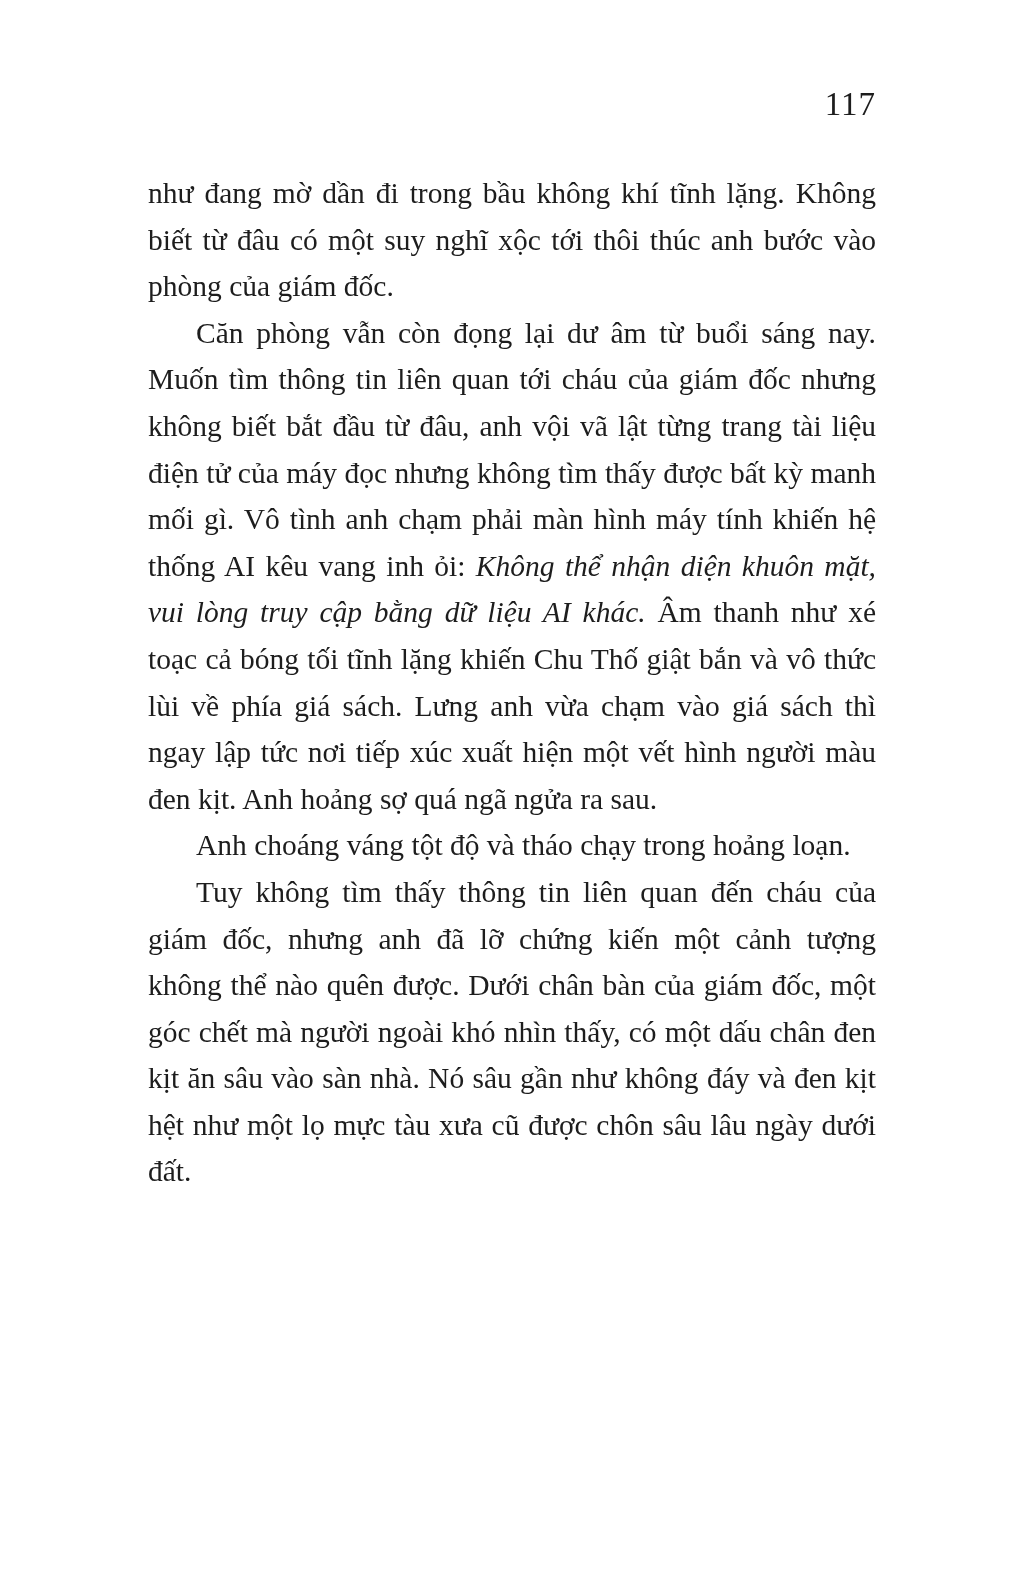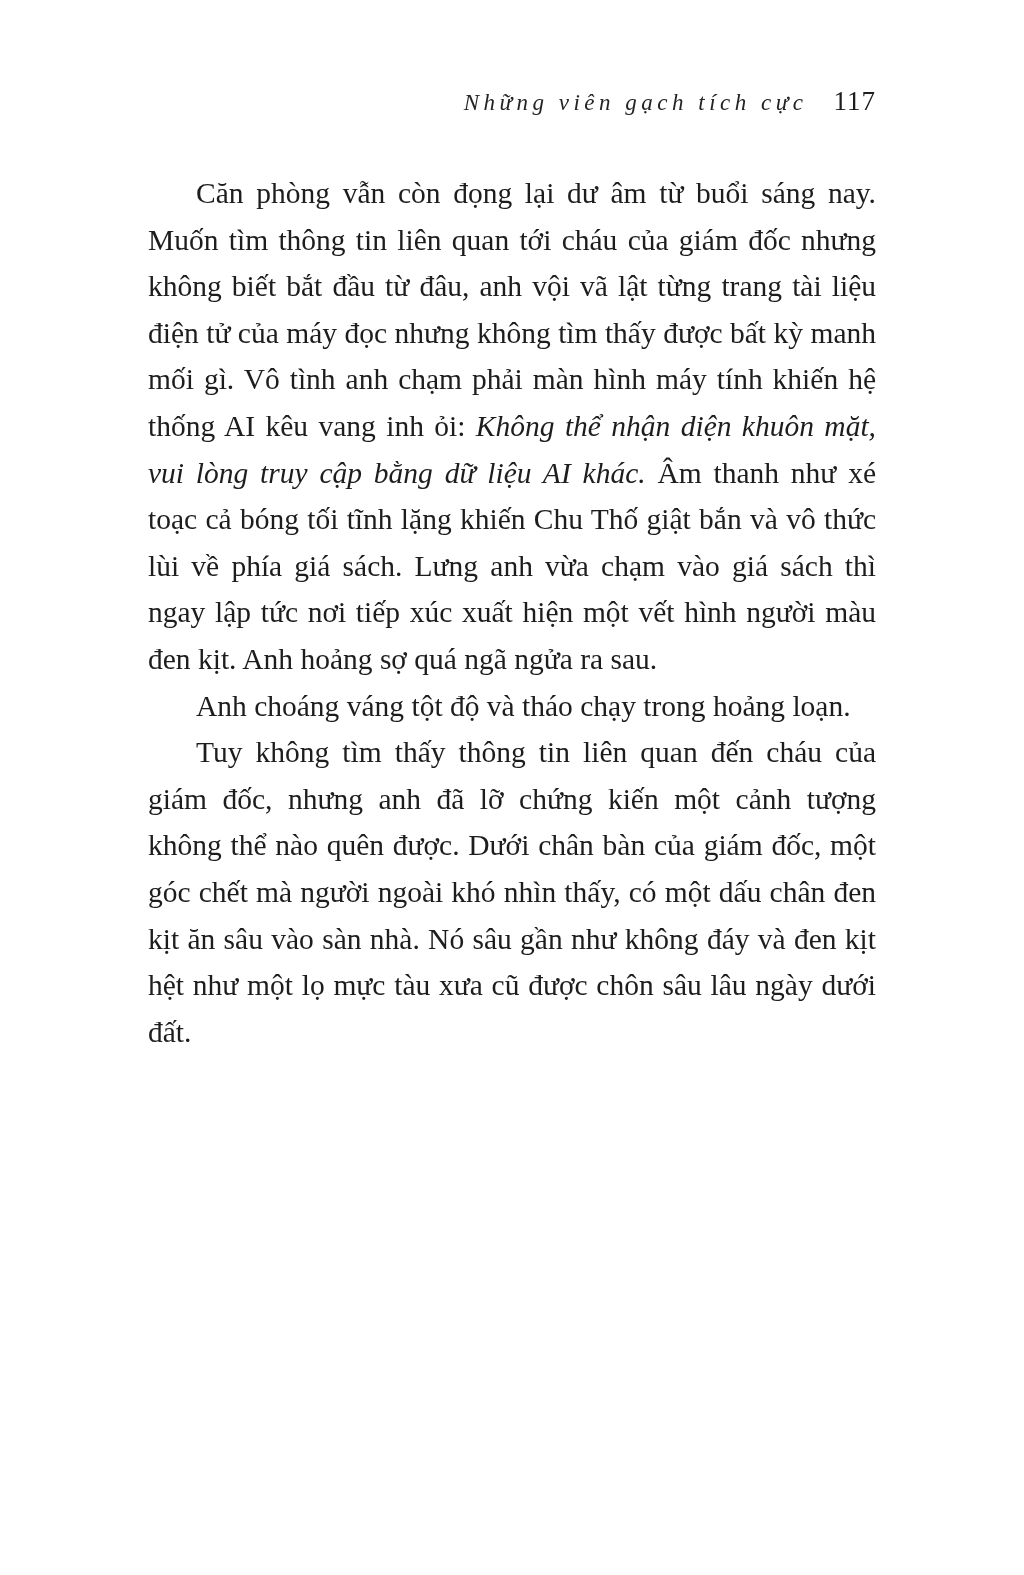--- a/index.html
+++ b/index.html
@@ -29,21 +29,21 @@
     white-space: nowrap;
   }
   .running-title {
     font-style: italic;
     font-size: 23px;
     letter-spacing: 4.5px;
     color: #242424;
   }
   .page-number {
     font-style: normal;
-    font-size: 27px;
+    font-size: 33px;
     letter-spacing: 1px;
     color: #1d1d1d;
   }
   
   .text-block {
     position: absolute;
     top: 170px;
     left: 148px;
     width: 728px;
     font-size: 29.5px;
@@ -62,26 +62,28 @@
   .seg-italic {
     font-style: italic;
   }
 </style>
 </head>
 <body>
 
 <div class="page">
 
   <div class="running-head">
-    <span class="running-title">Những viên gạch tích cực</span>
     <span class="page-number">117</span>
   </div>
 
   <div class="text-block">
 
+    <p class="no-indent">
+      <span>như đang mờ dần đi trong bầu không khí tĩnh lặng. Không biết từ đâu có một suy nghĩ xộc tới thôi thúc anh bước vào phòng của giám đốc.</span>
+    </p>
 
     <p>
       <span>Căn phòng vẫn còn đọng lại dư âm từ buổi sáng nay. Muốn tìm thông tin liên quan tới cháu của giám đốc nhưng không biết bắt đầu từ đâu, anh vội vã lật từng trang tài liệu điện tử của máy đọc nhưng không tìm thấy được bất kỳ manh mối gì. Vô tình anh chạm phải màn hình máy tính khiến hệ thống AI kêu vang inh ỏi: </span><span class="seg-italic">Không thể nhận diện khuôn mặt, vui lòng truy cập bằng dữ liệu AI khác.</span><span> Âm thanh như xé toạc cả bóng tối tĩnh lặng khiến Chu Thố giật bắn và vô thức lùi về phía giá sách. Lưng anh vừa chạm vào giá sách thì ngay lập tức nơi tiếp xúc xuất hiện một vết hình người màu đen kịt. Anh hoảng sợ quá ngã ngửa ra sau.</span>
     </p>
 
     <p>
       <span>Anh choáng váng tột độ và tháo chạy trong hoảng loạn.</span>
     </p>
 
     <p>

